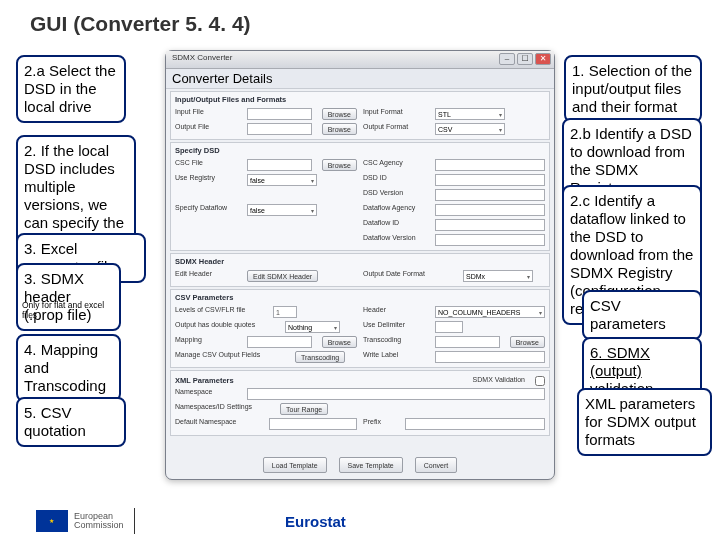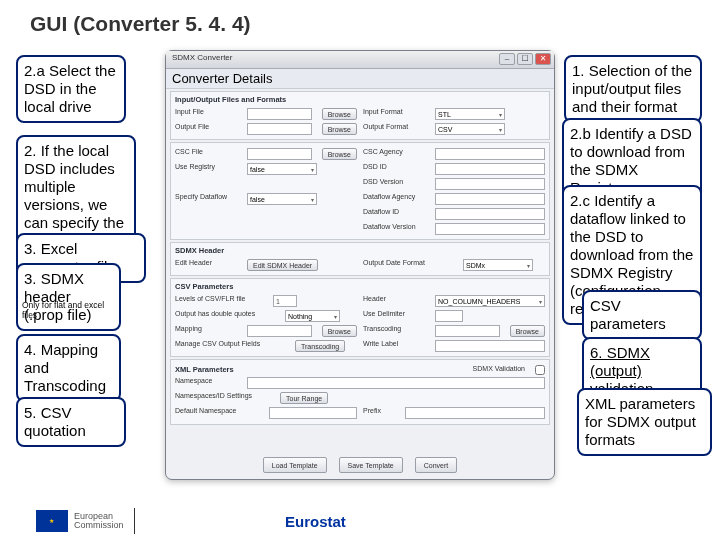--- a/index.html
+++ b/index.html
@@ -86,20 +86,21 @@
           <span class="btn">Browse</span>
         </div>
       <div class="row">
           <span class="label">Output Format</span>
           <span class="select">CSV</span>
         </div>
     </div>
   </div>
 
   <div class="section">
+    <div class="section-title">Specify DSD</div>
     <div class="col2">
       <div class="row">
           <span class="label">CSC File</span>
           <span class="input"></span>
           <span class="btn">Browse</span>
         </div>
       <div class="row">
           <span class="label">CSC Agency</span>
           <span class="input"></span>
         </div>

